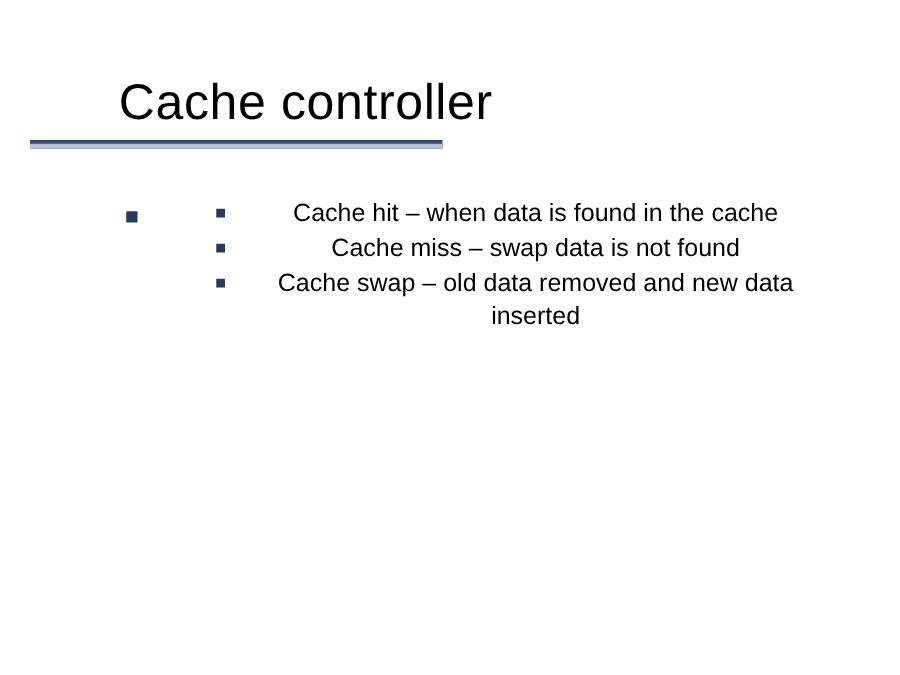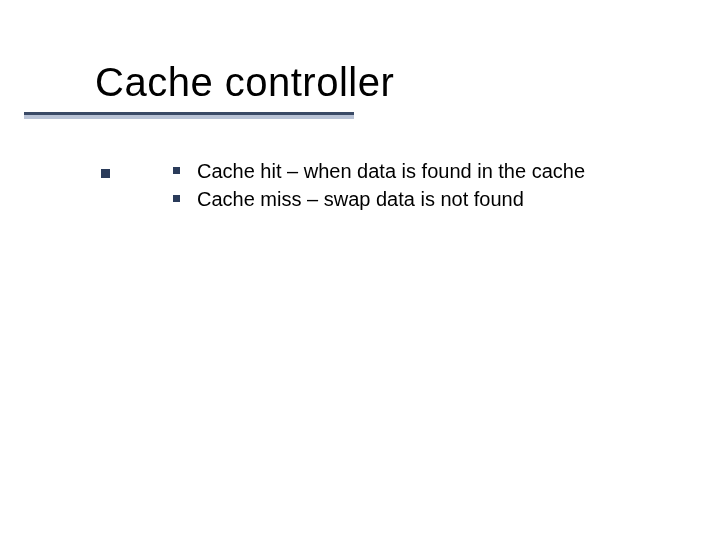--- a/index.html
+++ b/index.html
@@ -63,20 +63,21 @@
     left: 6px;
     top: 11px;
     width: 9px;
     height: 9px;
     background: #2a3b5a;
   }
   .l2 {
     list-style: none;
     padding: 0;
     margin: 8px 0 0 40px;
+    text-align: center;
   }
   .l2 > li {
     position: relative;
     padding-left: 28px;
     font-size: 20px;
     line-height: 1.3;
     margin-bottom: 2px;
   }
   .l2 > li::before {
     content: "";
@@ -100,17 +101,20 @@
   <div class="body">
     <ul class="l1">
       <li>
         <ul class="l2">
           <li>
             <span>Cache hit – when data is found in the cache</span>
           </li>
           <li>
             <span>Cache miss – swap data is not found</span>
           </li>
+          <li>
+            <span>Cache swap – old data removed and new data inserted</span>
+          </li>
         </ul>
       </li>
     </ul>
   </div>
 </div>
 
 </body></html>

